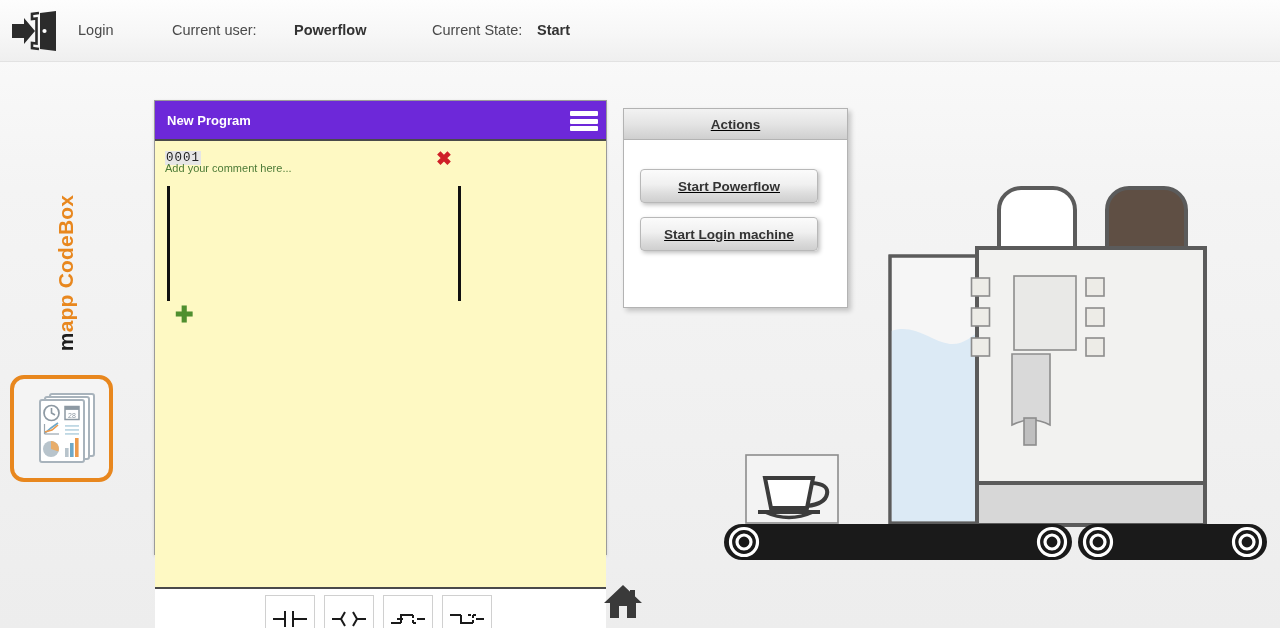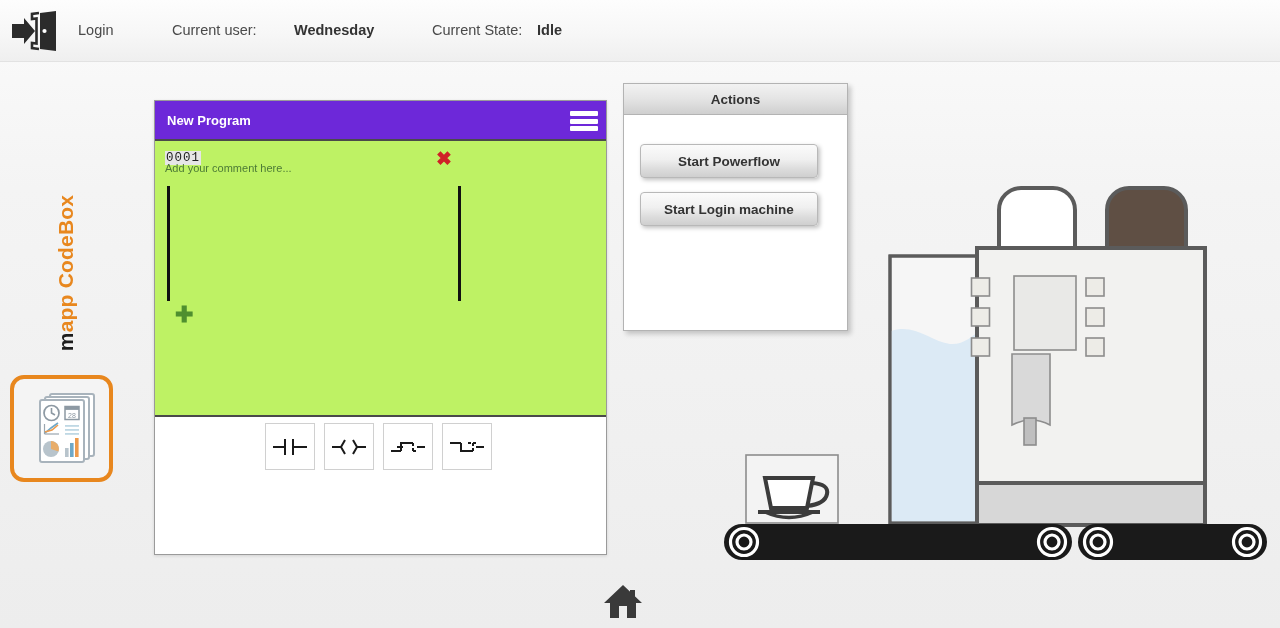--- a/index.html
+++ b/index.html
@@ -86,22 +86,22 @@
     width: 28px; height: 26px;
     display: flex; flex-direction: column; justify-content: space-between;
     padding: 3px 0;
     cursor: pointer;
   }
   #program-menu-btn i {
     display: block; height: 5px; background: #fff; border-radius: 1px;
   }
   #program-body {
     position: relative;
-    height: 276px;
-    background: #bef264;
+    height: 448px;
+    background: #fef9c3;
     border-bottom: 2px solid #4a4a4a;
   }
   #rung-number {
     position: absolute; left: 10px; top: 10px;
     font-family: "Liberation Mono", monospace;
     font-size: 12.5px; color: #222;
     background: #e6e6e6;
     padding: 0 1px;
     letter-spacing: 1px;
   }
@@ -136,25 +136,26 @@
   .ltool {
     width: 50px; height: 47px;
     border: 1px solid #d0d0d0;
     background: #fff;
     display: flex; align-items: center; justify-content: center;
     cursor: pointer;
   }
 
   
   #actions-panel {
-    position: absolute; left: 623px; top: 83px;
-    width: 225px; height: 248px;
+    position: absolute; left: 623px; top: 108px;
+    width: 225px; height: 200px;
     background: #fff;
     border: 1px solid #b3b3b3;
     box-shadow: 3px 3px 5px rgba(0,0,0,.2);
+    text-decoration: underline;
   }
   #actions-header {
     height: 31px;
     background: linear-gradient(180deg, #f2f2f2 0%, #e4e4e4 50%, #cfcfcf 100%);
     border-bottom: 1px solid #b3b3b3;
     display: flex; align-items: center; justify-content: center;
     font-size: 13.5px; font-weight: bold; color: #333;
   }
   #actions-body { padding: 29px 16px 0 16px; }
   .action-btn {
@@ -196,23 +197,23 @@
         <circle cx="34.5" cy="21" r="2.1" fill="#ffffff"></circle>
 
         <path d="M29 3 L22 4 L22 9 L26.5 8.4 L26.5 33.6 L22 33 L22 38 L29 39" fill="none" stroke="#2b2b2b" stroke-width="2.6"></path>
 
         <path d="M2 14 L14 14 L14 8 L25 21 L14 34 L14 28 L2 28 Z" fill="#2b2b2b"></path>
       </svg>
     </div>
 
     <div class="tb-label" id="tb-login">Login</div>
     <div class="tb-label" id="tb-curuser-l">Current user:</div>
-    <div class="tb-label tb-strong" id="tb-curuser-v">Wednesday</div>
+    <div class="tb-label tb-strong" id="tb-curuser-v">Powerflow</div>
     <div class="tb-label" id="tb-curstate-l">Current State:</div>
-    <div class="tb-label tb-strong" id="tb-curstate-v">Idle</div>
+    <div class="tb-label tb-strong" id="tb-curstate-v">Start</div>
   </div>
 
   <div id="sidebar-brand">
     <span><em class="m-dark" style="font-style:normal">m</em><em style="font-style:normal">app CodeBox</em></span>
   </div>
 
   <div id="codebox-tile">
     <svg width="76" height="82" viewBox="0 0 76 82">
 
       <rect x="26" y="6" width="44" height="62" rx="2" fill="#ffffff" stroke="#a8b3bc" stroke-width="2"></rect>

